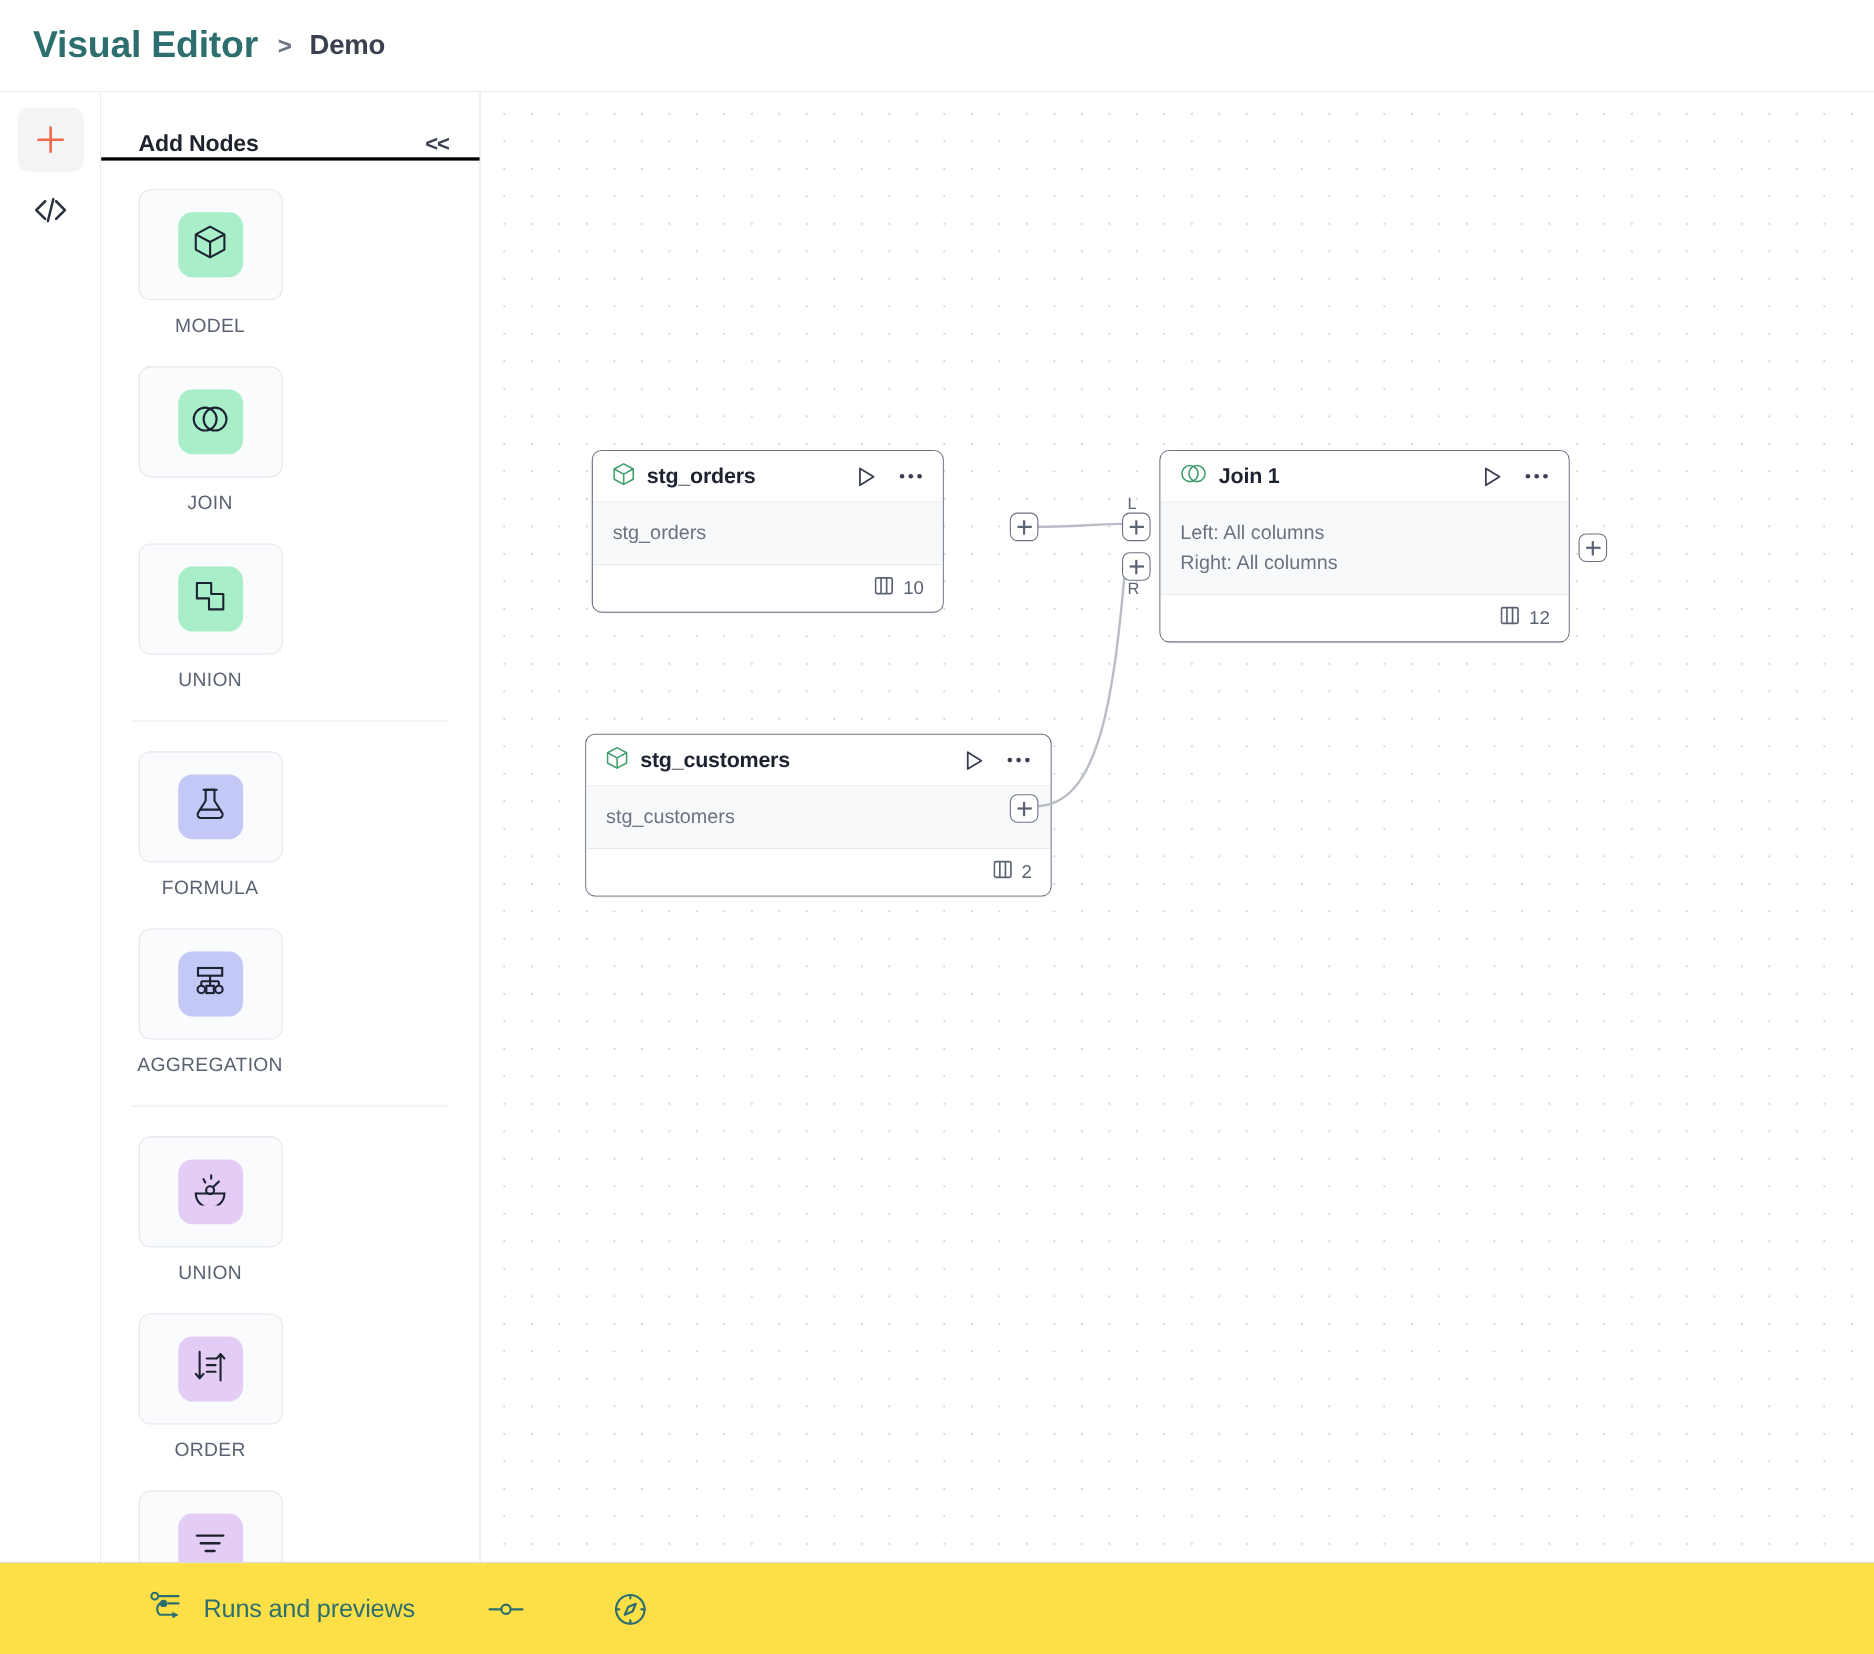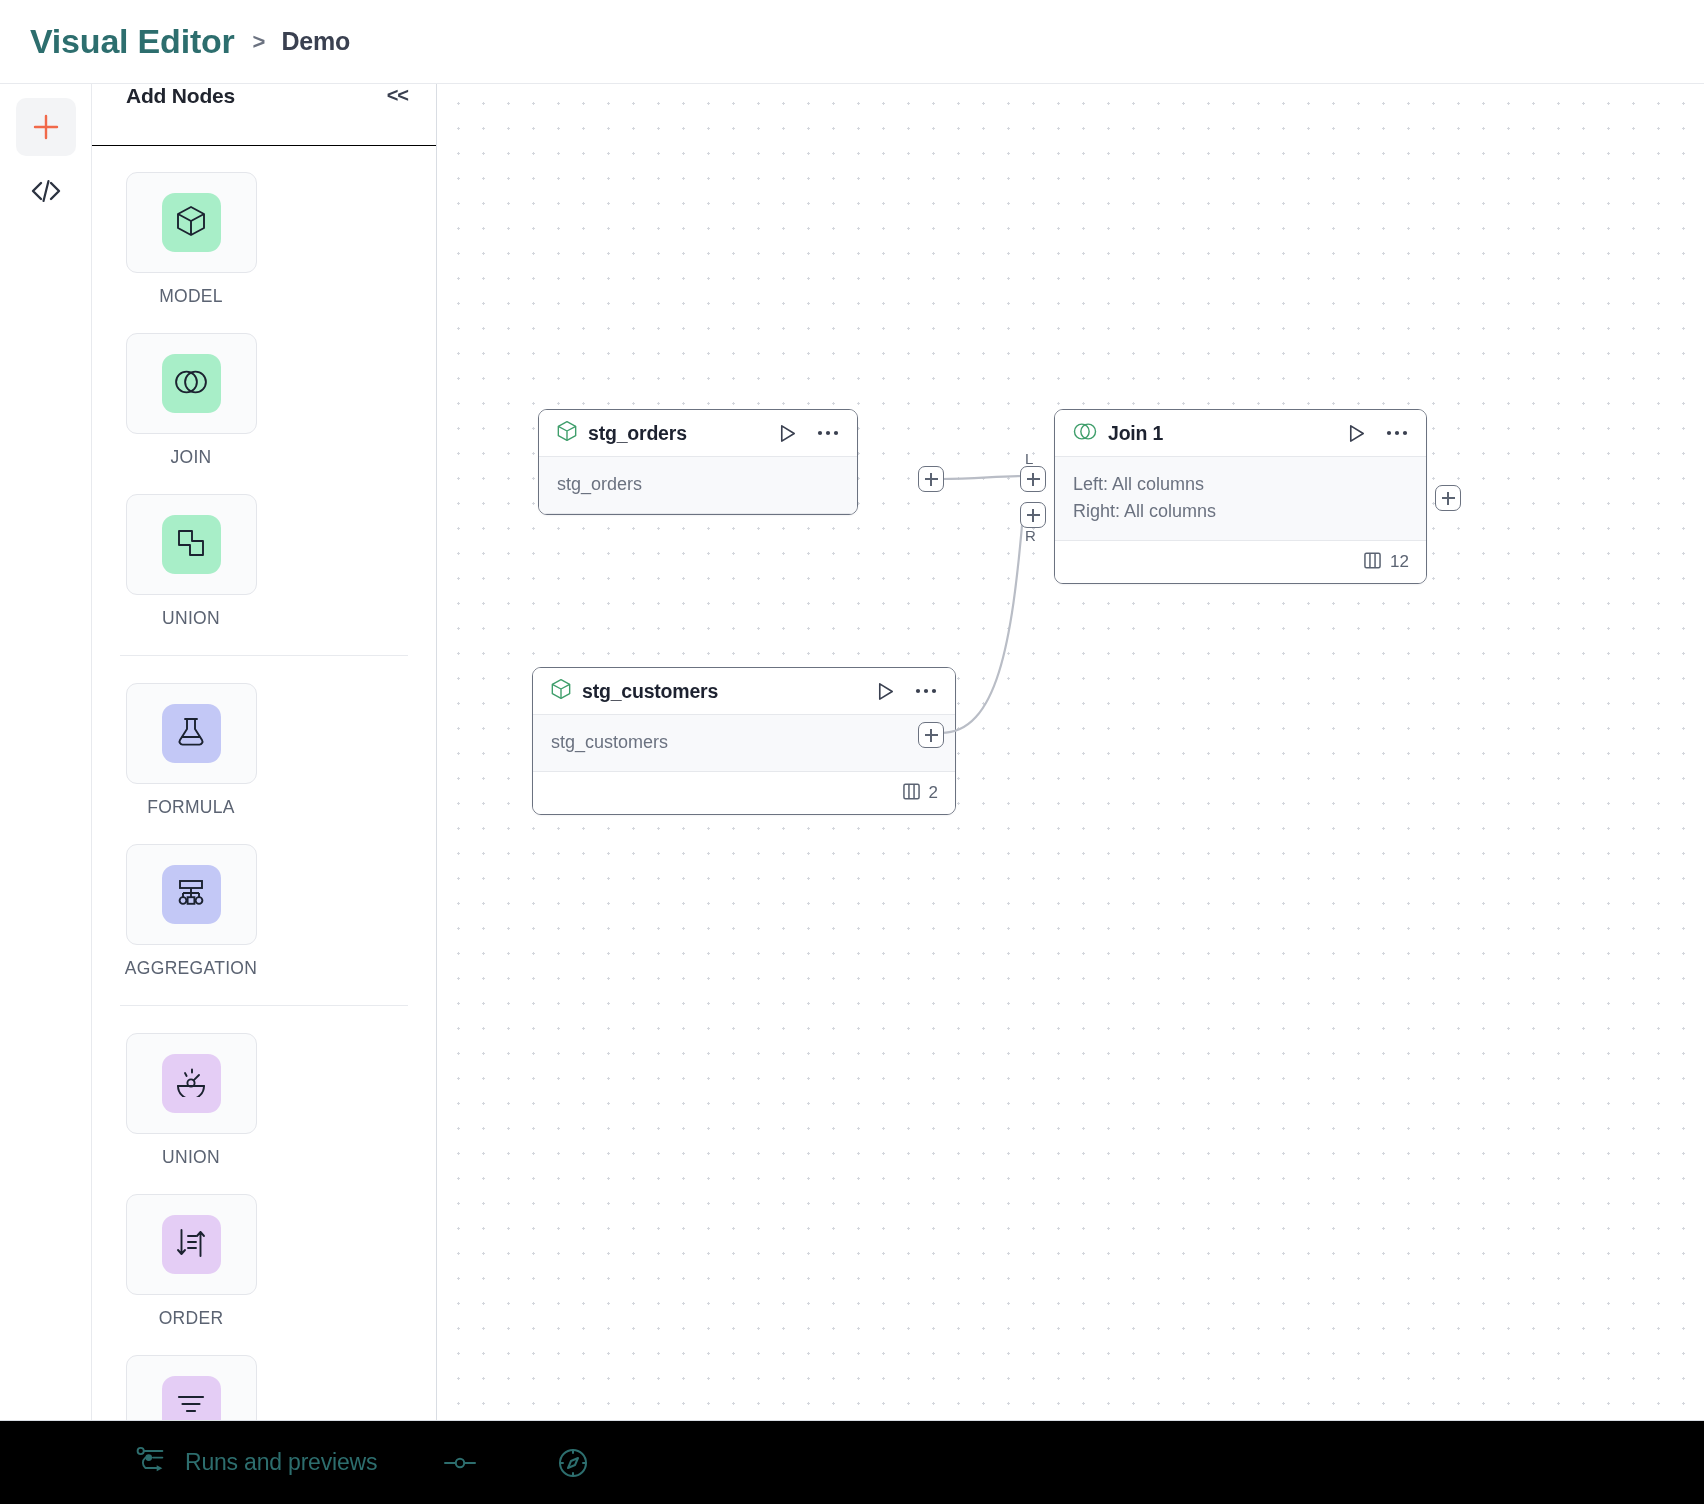--- a/index.html
+++ b/index.html
@@ -48,23 +48,23 @@
 
   
   .panel {
     width: 345px; flex: 0 0 345px;
     background: #ffffff;
     border-right: 1px solid #d9dde3;
     display: flex; flex-direction: column;
   }
   .panel-head {
     height: 62px; flex: 0 0 62px;
-    display: flex; align-items: flex-start; justify-content: space-between;
+    display: flex; align-items: flex-end; justify-content: space-between;
     padding: 0 28px 0 34px;
-    border-bottom: 1px solid #000000;
+    border-bottom: 3px solid #000000;
   }
   .panel-title { font-size: 21px; font-weight: bold; color: #20242e; letter-spacing: -0.2px; }
   .panel-collapse {
     font-size: 20px; color: #3a4050; font-weight: bold; cursor: pointer;
     letter-spacing: -1px;
   }
   .panel-body { flex: 1 1 auto; overflow: hidden; padding: 26px 28px 0 28px; }
 
   .node-grid { display: flex; flex-wrap: wrap; gap: 0 26px; }
   .node-item {
@@ -153,21 +153,21 @@
   .port .pl:after { top: 0; left: 5.6px; height: 13px; width: 1.8px; }
   .port-tag {
     position: absolute; font-size: 15px; color: #5b6372; z-index: 5;
   }
 
   svg.wires { position: absolute; inset: 0; width: 100%; height: 100%; pointer-events: none; z-index: 1; }
 
   
   .footer {
     height: 84px; flex: 0 0 84px;
-    background: #000000;
+    background: #fde047;
     border-top: 1px solid #d9dde3;
     display: flex; align-items: center;
     padding-left: 136px; gap: 26px;
   }
   .footer-link {
     display: flex; align-items: center; gap: 17px;
     color: #2d6e6e; font-size: 23px; cursor: pointer; letter-spacing: -0.2px;
   }
   .footer-icon { display: flex; align-items: center; justify-content: center; cursor: pointer; }
   .footer-gap1 { width: 14px; }
@@ -372,20 +372,29 @@
                 <svg width="22" height="8" viewBox="0 0 22 8">
                   <circle cx="3" cy="4" r="2.1" fill="#3a4050"></circle>
                   <circle cx="11" cy="4" r="2.1" fill="#3a4050"></circle>
                   <circle cx="19" cy="4" r="2.1" fill="#3a4050"></circle>
                 </svg>
               </span>
             </span>
           </div>
           <div class="gnode-body">
             <div class="line">stg_orders</div>
+          </div>
+          <div class="gnode-foot">
+            <span>
+              <svg width="17" height="19" viewBox="0 0 18 20">
+                <rect x="1" y="2.4" width="16" height="15.2" rx="1.6" fill="none" stroke="#5b6372" stroke-width="1.6"></rect>
+                <path d="M6.3 2.4 V17.6 M11.7 2.4 V17.6" stroke="#5b6372" stroke-width="1.6"></path>
+              </svg>
+            </span>
+            <span class="col-count">10</span>
           </div>
         </div>
 
         <div class="port" style="left:481px; top:382px;">
           <span class="pl"></span>
         </div>
 
         <div class="gnode" style="left:95px; top:583px; width:424px;">
           <div class="gnode-head">
             <span>

